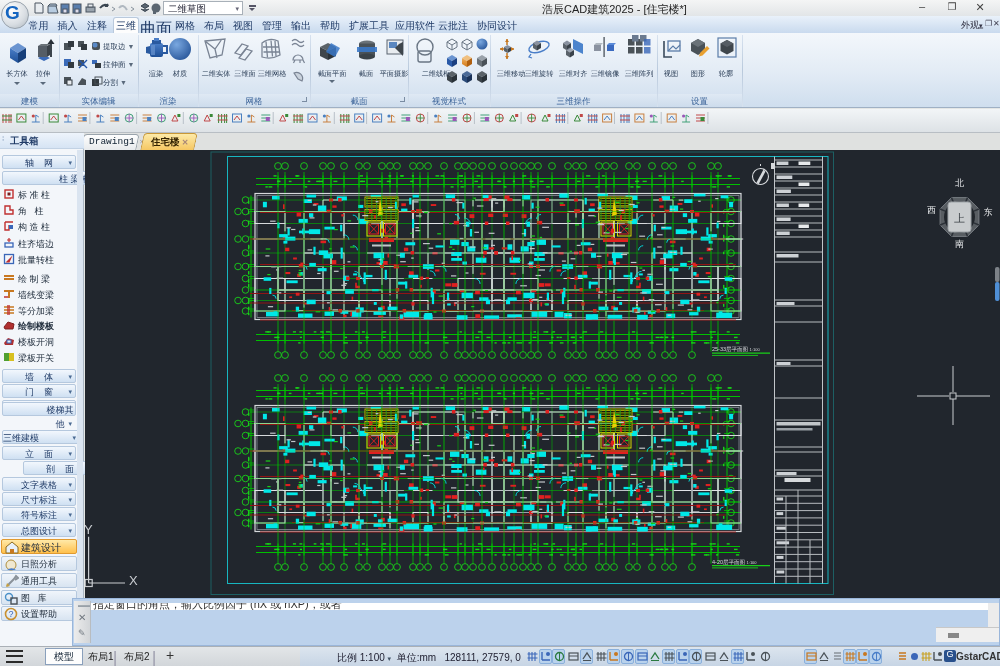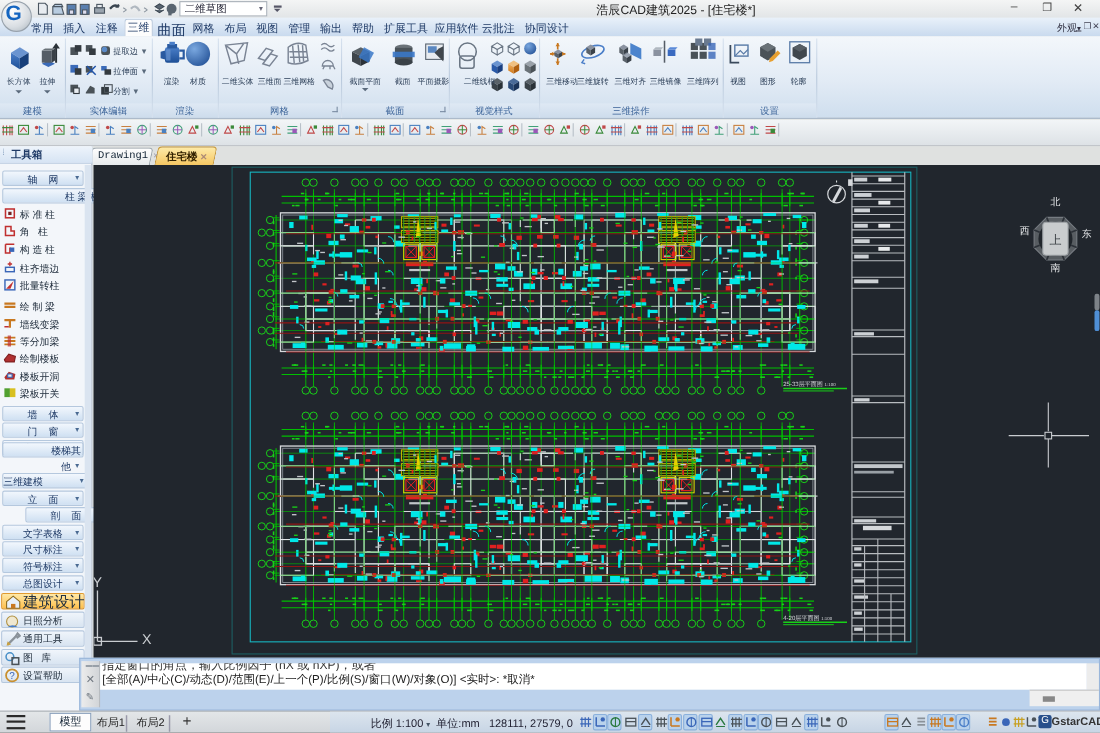--- a/index.html
+++ b/index.html
@@ -31,21 +31,21 @@
 <div class="abs" style="left:249px;top:8px;width:0;height:0;border:3.5px solid transparent;border-top-color:#556;"></div>
 <div class="abs" style="left:914px;top:0px;width:16px;height:14px;text-align:center;font-size:11px;color:#444;">–</div>
 <div class="abs" style="left:944px;top:1px;width:16px;height:14px;text-align:center;font-size:10px;color:#444;">❐</div>
 <div class="abs" style="left:972px;top:1px;width:16px;height:14px;text-align:center;font-size:11px;color:#444;">✕</div>
 
 <div class="abs" style="left:0;top:16px;width:1000px;height:17px;background:linear-gradient(#e9f1fa,#c9daee);">
     <div style="position:absolute;left:38.5px;transform:translateX(-50%);top:3px;font-size:10px;color:#1f3a66;white-space:nowrap;">常用</div>
     <div style="position:absolute;left:67.5px;transform:translateX(-50%);top:3px;font-size:10px;color:#1f3a66;white-space:nowrap;">插入</div>
     <div style="position:absolute;left:97px;transform:translateX(-50%);top:3px;font-size:10px;color:#1f3a66;white-space:nowrap;">注释</div>
     <div style="position:absolute;left:113px;top:1px;width:26px;height:16px;background:#fdfdfd;border:1px solid #b9c9dc;border-bottom:none;border-radius:3px 3px 0 0;text-align:center;font-size:10px;color:#1f3a66;line-height:15px;">三维</div>
-    <div style="position:absolute;left:156px;transform:translateX(-50%);top:3px;font-size:13px;color:#1f3a66;white-space:nowrap;">曲面</div>
+    <div style="position:absolute;left:156px;transform:translateX(-50%);top:3px;font-size:16px;color:#1f3a66;white-space:nowrap;">曲面</div>
     <div style="position:absolute;left:185px;transform:translateX(-50%);top:3px;font-size:10px;color:#1f3a66;white-space:nowrap;">网格</div>
     <div style="position:absolute;left:214px;transform:translateX(-50%);top:3px;font-size:10px;color:#1f3a66;white-space:nowrap;">布局</div>
     <div style="position:absolute;left:243px;transform:translateX(-50%);top:3px;font-size:10px;color:#1f3a66;white-space:nowrap;">视图</div>
     <div style="position:absolute;left:272px;transform:translateX(-50%);top:3px;font-size:10px;color:#1f3a66;white-space:nowrap;">管理</div>
     <div style="position:absolute;left:301px;transform:translateX(-50%);top:3px;font-size:10px;color:#1f3a66;white-space:nowrap;">输出</div>
     <div style="position:absolute;left:330px;transform:translateX(-50%);top:3px;font-size:10px;color:#1f3a66;white-space:nowrap;">帮助</div>
     <div style="position:absolute;left:369px;transform:translateX(-50%);top:3px;font-size:10px;color:#1f3a66;white-space:nowrap;">扩展工具</div>
     <div style="position:absolute;left:415px;transform:translateX(-50%);top:3px;font-size:10px;color:#1f3a66;white-space:nowrap;">应用软件</div>
     <div style="position:absolute;left:453px;transform:translateX(-50%);top:3px;font-size:10px;color:#1f3a66;white-space:nowrap;">云批注</div>
     <div style="position:absolute;left:497px;transform:translateX(-50%);top:3px;font-size:10px;color:#1f3a66;white-space:nowrap;">协同设计</div>
@@ -568,41 +568,41 @@
       <div style="position:absolute;left:3px;top:137.8px;height:15px;font-size:9px;color:#23303f;line-height:15px;white-space:nowrap;"><svg width="12" height="12" style="margin-right:3px;vertical-align:-2px;">
           <path d="M1 3 h10 M6 3 v7" stroke="#c87820" stroke-width="2"></path>
           <path d="M1 9 h4" stroke="#c03030" stroke-width="1.5"></path>
         </svg><span style="vertical-align:top;">墙线变梁</span></div>
       <div style="position:absolute;left:3px;top:153.60000000000002px;height:15px;font-size:9px;color:#23303f;line-height:15px;white-space:nowrap;"><svg width="12" height="12" style="margin-right:3px;vertical-align:-2px;">
           <path d="M1 3 h10 M1 6 h10 M1 9 h10" stroke="#c87820" stroke-width="1.6"></path>
           <rect x="4" y="1" width="3" height="10" fill="#c03030" opacity="0.7"></rect>
         </svg><span style="vertical-align:top;">等分加梁</span></div>
       <div style="position:absolute;left:3px;top:169.40000000000003px;height:15px;font-size:9px;color:#23303f;line-height:15px;white-space:nowrap;"><svg width="12" height="12" style="margin-right:3px;vertical-align:-2px;">
           <path d="M1 8 l4 -5 6 2 -1 5 -8 0z" fill="#b03030" stroke="#802020"></path>
-        </svg><span style="vertical-align:top;">绘制楼板</span></div>
+        </svg><span style="vertical-align:top;font-weight:bold;">绘制楼板</span></div>
       <div style="position:absolute;left:3px;top:185.20000000000005px;height:15px;font-size:9px;color:#23303f;line-height:15px;white-space:nowrap;"><svg width="12" height="12" style="margin-right:3px;vertical-align:-2px;">
           <path d="M1 8 l4 -5 6 2 -1 5 -8 0z" fill="#b03030"></path>
           <rect x="4" y="5" width="4" height="3" fill="#e8ecf0" stroke="#3a66b8"></rect>
         </svg><span style="vertical-align:top;">楼板开洞</span></div>
       <div style="position:absolute;left:3px;top:201.00000000000006px;height:15px;font-size:9px;color:#23303f;line-height:15px;white-space:nowrap;"><svg width="12" height="12" style="margin-right:3px;vertical-align:-2px;">
           <rect x="1" y="2" width="5" height="8" fill="#50a030"></rect>
           <rect x="6" y="2" width="5" height="8" fill="#d8c020"></rect>
         </svg><span style="vertical-align:top;">梁板开关</span></div>
       <div style="position:absolute;left:2px;top:218.80000000000007px;width:74px;height:14px;background:linear-gradient(#f2f7fd,#cfe0f2);border:1px solid #b5c8de;border-radius:2px;font-size:9px;color:#1f3a66;text-align:center;line-height:14px;">墙&nbsp;&nbsp;&nbsp;&nbsp;体<span style="position:absolute;right:3px;font-size:7px;color:#4a6a92;">▾</span></div>
       <div style="position:absolute;left:2px;top:234.20000000000007px;width:74px;height:14px;background:linear-gradient(#f2f7fd,#cfe0f2);border:1px solid #b5c8de;border-radius:2px;font-size:9px;color:#1f3a66;text-align:center;line-height:14px;">门&nbsp;&nbsp;&nbsp;&nbsp;窗<span style="position:absolute;right:3px;font-size:7px;color:#4a6a92;">▾</span></div>
       <div style="position:absolute;left:2px;top:249.60000000000008px;width:74px;height:14px;background:linear-gradient(#f2f7fd,#cfe0f2);border:1px solid #b5c8de;border-radius:2px;font-size:9px;color:#1f3a66;text-align:center;line-height:14px;">房间屋顶<span style="position:absolute;right:3px;font-size:7px;color:#4a6a92;">▾</span></div>
       <div style="position:absolute;left:2px;top:252px;width:74px;height:14px;background:linear-gradient(#f2f7fd,#cfe0f2);border:1px solid #b5c8de;border-radius:2px;font-size:9px;color:#1f3a66;text-align:center;line-height:14px;padding-left:42px;">楼梯其他<span style="position:absolute;right:3px;font-size:7px;color:#4a6a92;">▾</span></div>
       <div style="position:absolute;left:2px;top:280.40000000000003px;width:78px;height:14px;background:linear-gradient(#f2f7fd,#cfe0f2);border:1px solid #b5c8de;border-radius:2px;font-size:9px;color:#1f3a66;text-align:left;line-height:14px;">三维建模<span style="position:absolute;right:3px;font-size:7px;color:#4a6a92;">▾</span></div>
       <div style="position:absolute;left:2px;top:295.8px;width:74px;height:14px;background:linear-gradient(#f2f7fd,#cfe0f2);border:1px solid #b5c8de;border-radius:2px;font-size:9px;color:#1f3a66;text-align:center;line-height:14px;">立&nbsp;&nbsp;&nbsp;&nbsp;面<span style="position:absolute;right:3px;font-size:7px;color:#4a6a92;">▾</span></div>
       <div style="position:absolute;left:2px;top:311.2px;width:74px;height:14px;background:linear-gradient(#f2f7fd,#cfe0f2);border:1px solid #b5c8de;border-radius:2px;font-size:9px;color:#1f3a66;text-align:center;line-height:14px;margin-left:21px;">剖&nbsp;&nbsp;&nbsp;&nbsp;面<span style="position:absolute;right:3px;font-size:7px;color:#4a6a92;">▾</span></div>
       <div style="position:absolute;left:2px;top:326.59999999999997px;width:74px;height:14px;background:linear-gradient(#f2f7fd,#cfe0f2);border:1px solid #b5c8de;border-radius:2px;font-size:9px;color:#1f3a66;text-align:center;line-height:14px;">文字表格<span style="position:absolute;right:3px;font-size:7px;color:#4a6a92;">▾</span></div>
       <div style="position:absolute;left:2px;top:341.99999999999994px;width:74px;height:14px;background:linear-gradient(#f2f7fd,#cfe0f2);border:1px solid #b5c8de;border-radius:2px;font-size:9px;color:#1f3a66;text-align:center;line-height:14px;">尺寸标注<span style="position:absolute;right:3px;font-size:7px;color:#4a6a92;">▾</span></div>
       <div style="position:absolute;left:2px;top:357.3999999999999px;width:74px;height:14px;background:linear-gradient(#f2f7fd,#cfe0f2);border:1px solid #b5c8de;border-radius:2px;font-size:9px;color:#1f3a66;text-align:center;line-height:14px;">符号标注<span style="position:absolute;right:3px;font-size:7px;color:#4a6a92;">▾</span></div>
       <div style="position:absolute;left:2px;top:372.7999999999999px;width:74px;height:14px;background:linear-gradient(#f2f7fd,#cfe0f2);border:1px solid #b5c8de;border-radius:2px;font-size:9px;color:#1f3a66;text-align:center;line-height:14px;">总图设计<span style="position:absolute;right:3px;font-size:7px;color:#4a6a92;">▾</span></div>
-      <div style="position:absolute;left:1px;top:389.1999999999999px;width:76px;height:15px;background:linear-gradient(#ffe9a8,#ffc04c);border:1px solid #e09a30;border-radius:2px;font-size:14px;color:#23303f;line-height:15px;white-space:nowrap;"><svg width="15" height="15" style="vertical-align:top;margin:0 2px 0 2px;">
+      <div style="position:absolute;left:1px;top:389.1999999999999px;width:76px;height:15px;background:linear-gradient(#ffe9a8,#ffc04c);border:1px solid #e09a30;border-radius:2px;font-size:10px;color:#23303f;line-height:15px;white-space:nowrap;"><svg width="15" height="15" style="vertical-align:top;margin:0 2px 0 2px;">
           <path d="M2 7 l6 -5 6 5 v6 h-12z" fill="#e8f0f8" stroke="#8a6a20"></path>
           <rect x="6" y="9" width="4" height="4" fill="#c87820"></rect>
         </svg><span style="vertical-align:top;">建筑设计</span></div>
       <div style="position:absolute;left:1px;top:405.9999999999999px;width:76px;height:15px;background:linear-gradient(#f0f5fb,#d8e4f1);border:1px solid #b5c8de;border-radius:2px;font-size:9px;color:#23303f;line-height:15px;white-space:nowrap;"><svg width="15" height="15" style="vertical-align:top;margin:0 2px 0 2px;">
           <circle cx="7" cy="8" r="5" fill="#f0e8d0" stroke="#b09040"></circle>
           <path d="M3 13 a7 7 0 0 1 9 0" fill="#4a7ec8"></path>
         </svg><span style="vertical-align:top;">日照分析</span></div>
       <div style="position:absolute;left:1px;top:422.7999999999999px;width:76px;height:15px;background:linear-gradient(#f0f5fb,#d8e4f1);border:1px solid #b5c8de;border-radius:2px;font-size:9px;color:#23303f;line-height:15px;white-space:nowrap;"><svg width="15" height="15" style="vertical-align:top;margin:0 2px 0 2px;">
           <path d="M3 12 l7 -7 m0 0 l2 -3 2 2 -3 2" stroke="#8a929a" stroke-width="2" fill="none"></path>
           <path d="M2 13 l4 -1 -3 -3z" fill="#c8a040"></path>
@@ -2069,21 +2069,20 @@
 
 <div class="abs" style="left:72px;top:598px;width:928px;height:48px;background:#bcd2ec;border:1px solid #9ab6da;">
 <div style="position:absolute;left:1px;top:2px;width:17px;height:42px;background:linear-gradient(90deg,#ececec,#d2d5d8);border-right:1px solid #b8bcc0;">
 <div style="position:absolute;left:4px;top:1px;color:#98a0a8;font-size:6px;">▬▬</div>
 <div style="position:absolute;left:4px;top:11px;color:#707880;font-size:10px;">✕</div>
 <div style="position:absolute;left:4px;top:27px;color:#707880;font-size:9px;">✎</div>
 </div>
 <div style="position:absolute;left:18px;top:4px;width:897px;height:7px;overflow:hidden;background:#fff;">
 <div style="position:absolute;left:2px;top:-6px;font-size:11px;color:#333;white-space:nowrap;">指定窗口的角点，输入比例因子 (nX 或 nXP)，或者</div>
 </div>
-<div style="position:absolute;left:18px;top:11px;width:897px;height:17px;background:#fff;font-size:10.5px;color:#222;line-height:17px;padding-left:2px;white-space:nowrap;">[全部(A)/中心(C)/动态(D)/范围(E)/上一个(P)/比例(S)/窗口(W)/对象(O)] &lt;实时&gt;: *取消*</div>
 <div style="position:absolute;left:915px;top:4px;width:11px;height:24px;background:#ececec;"></div>
 <div style="position:absolute;left:863px;top:28px;width:63px;height:15px;background:#efefef;border-top:1px solid #c8c8c8;"></div>
 <div style="position:absolute;left:875px;top:34px;width:11px;height:5px;background:#888;"></div>
 </div>
 
 <div class="abs" style="left:0;top:646px;width:1000px;height:20px;background:linear-gradient(#e3e6e8,#d2d6da);border-top:1px solid #aab0b6;">
 <div style="position:absolute;left:300px;top:0;width:700px;height:20px;background:linear-gradient(#dce5ee,#c6d4e4);"></div>
 <div style="position:absolute;left:6px;top:3px;width:17px;height:13px;border-top:2.5px solid #2a2a2a;border-bottom:2.5px solid #2a2a2a;">
       <div style="margin-top:2.5px;height:2.5px;background:#2a2a2a;"></div>
     </div>

